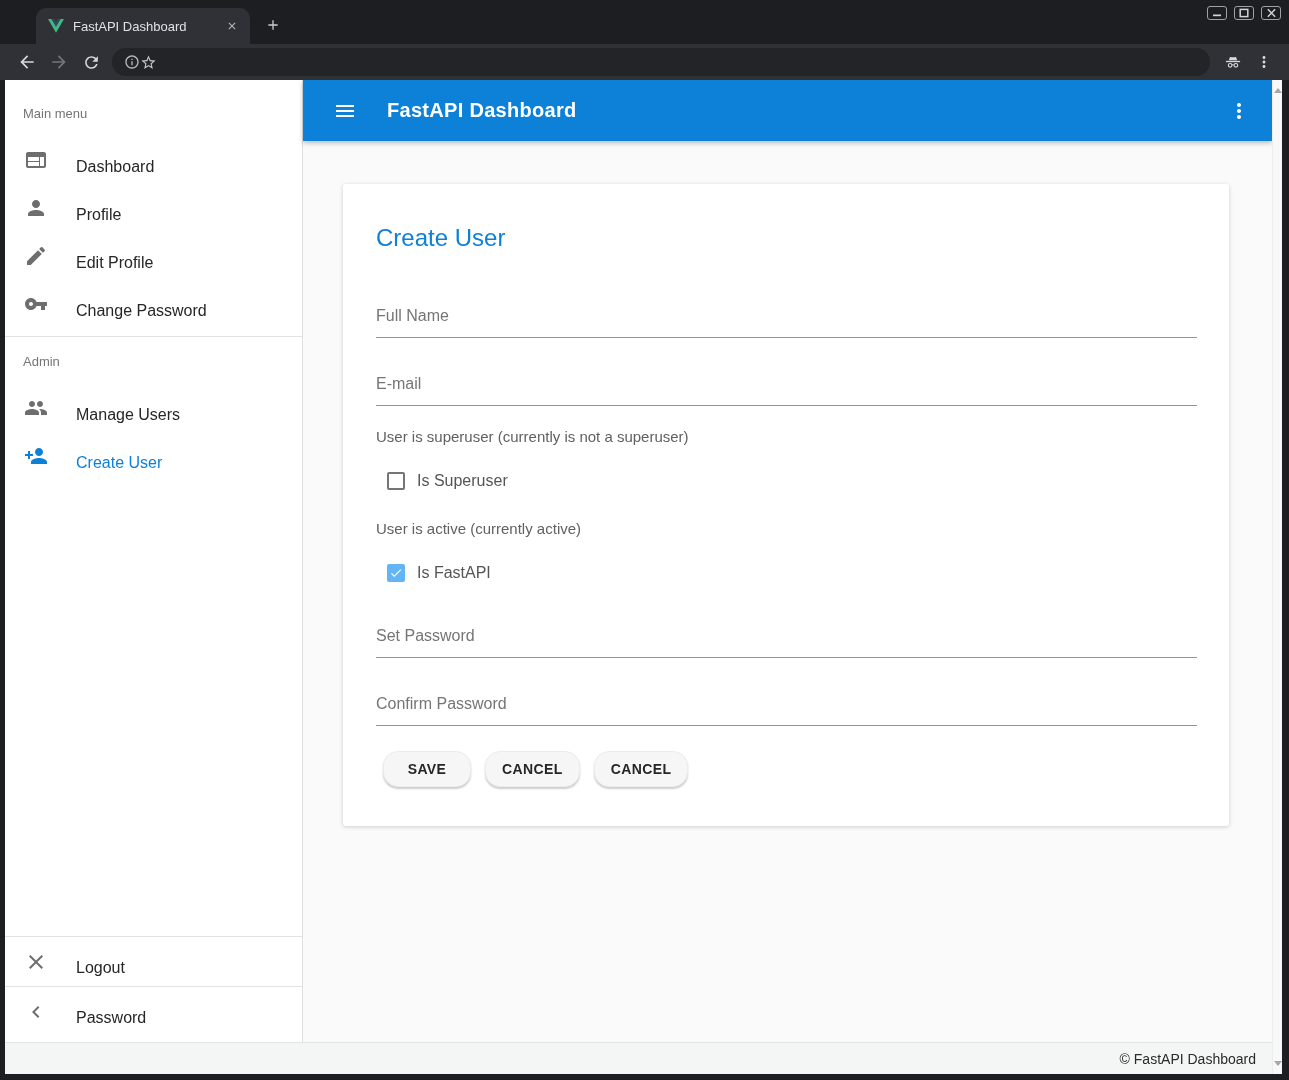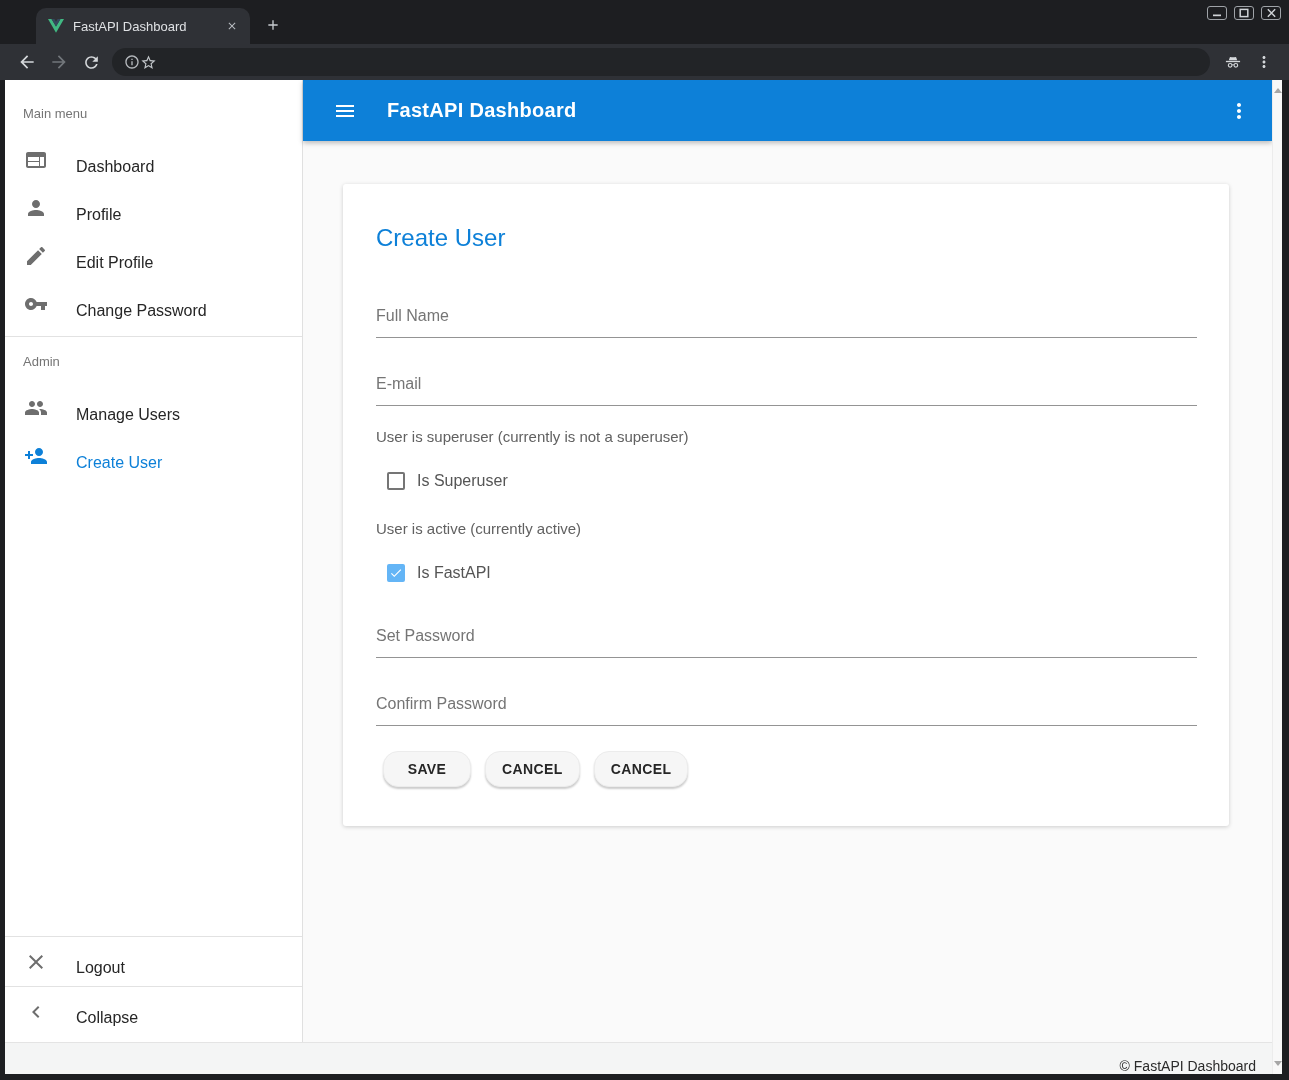--- a/index.html
+++ b/index.html
@@ -62,21 +62,21 @@
             display:flex; align-items:center; justify-content:center; }
   .chkbox.checked { border-color:#64b5f6; background:#64b5f6; }
   .chklabel { margin-left:12px; font-size:16px; color:#555555; }
   .btnrow { position:absolute; left:40px; top:567px; display:flex; gap:14px; }
   .btn { min-width:88px; height:36px; background:#f6f6f6; border:1px solid #ececec; border-radius:15px;
          box-shadow:0 2px 2px rgba(0,0,0,0.2); font-size:14px; font-weight:bold; color:#262626;
          letter-spacing:0.4px; padding:0 16px; cursor:pointer; font-family:"Liberation Sans", sans-serif; }
 
   
   .footer { position:absolute; left:0; bottom:0; width:1267px; height:32px; background:#f4f5f5;
-            border-top:1px solid #e4e4e4; display:flex; align-items:flex-end; justify-content:flex-end;
+            border-top:1px solid #e4e4e4; display:flex; align-items:center; justify-content:flex-end;
             padding-right:16px; font-size:14px; color:#2b2b2b; }
 
   
   .scrollbar { position:absolute; right:0; top:0; width:10px; height:994px; background:#f8f8f8;
                border-left:1px solid #ececec; }
   .sb-arrow { position:absolute; left:1px; width:0; height:0; }
   .sb-up { top:8px; border-left:4px solid transparent; border-right:4px solid transparent; border-bottom:5px solid #a6a6a6; }
   .sb-down { bottom:8px; border-left:4px solid transparent; border-right:4px solid transparent; border-top:5px solid #a6a6a6; }
 
   svg { display:block; }
@@ -236,21 +236,21 @@
         </span>
         <span class="si-label">Logout</span>
       </div>
       <div class="divider" style="top:906px;"></div>
       <div class="side-item" style="top:907px; height:49px;">
         <span class="si-icon">
           <svg width="24" height="24" viewBox="0 0 24 24" fill="currentColor">
               <path d="M15.41 7.41L14 6l-6 6 6 6 1.41-1.41L10.83 12z"></path>
             </svg>
         </span>
-        <span class="si-label">Collapse</span>
+        <span class="si-label">Password</span>
       </div>
     </aside>
 
     <div class="appbar">
       <span class="appbar-menu">
         <svg width="24" height="24" viewBox="0 0 24 24" fill="currentColor">
             <path d="M3 18h18v-2H3v2zm0-5h18v-2H3v2zm0-7v2h18V6H3z"></path>
           </svg>
       </span>
       <span class="appbar-title">FastAPI Dashboard</span>

